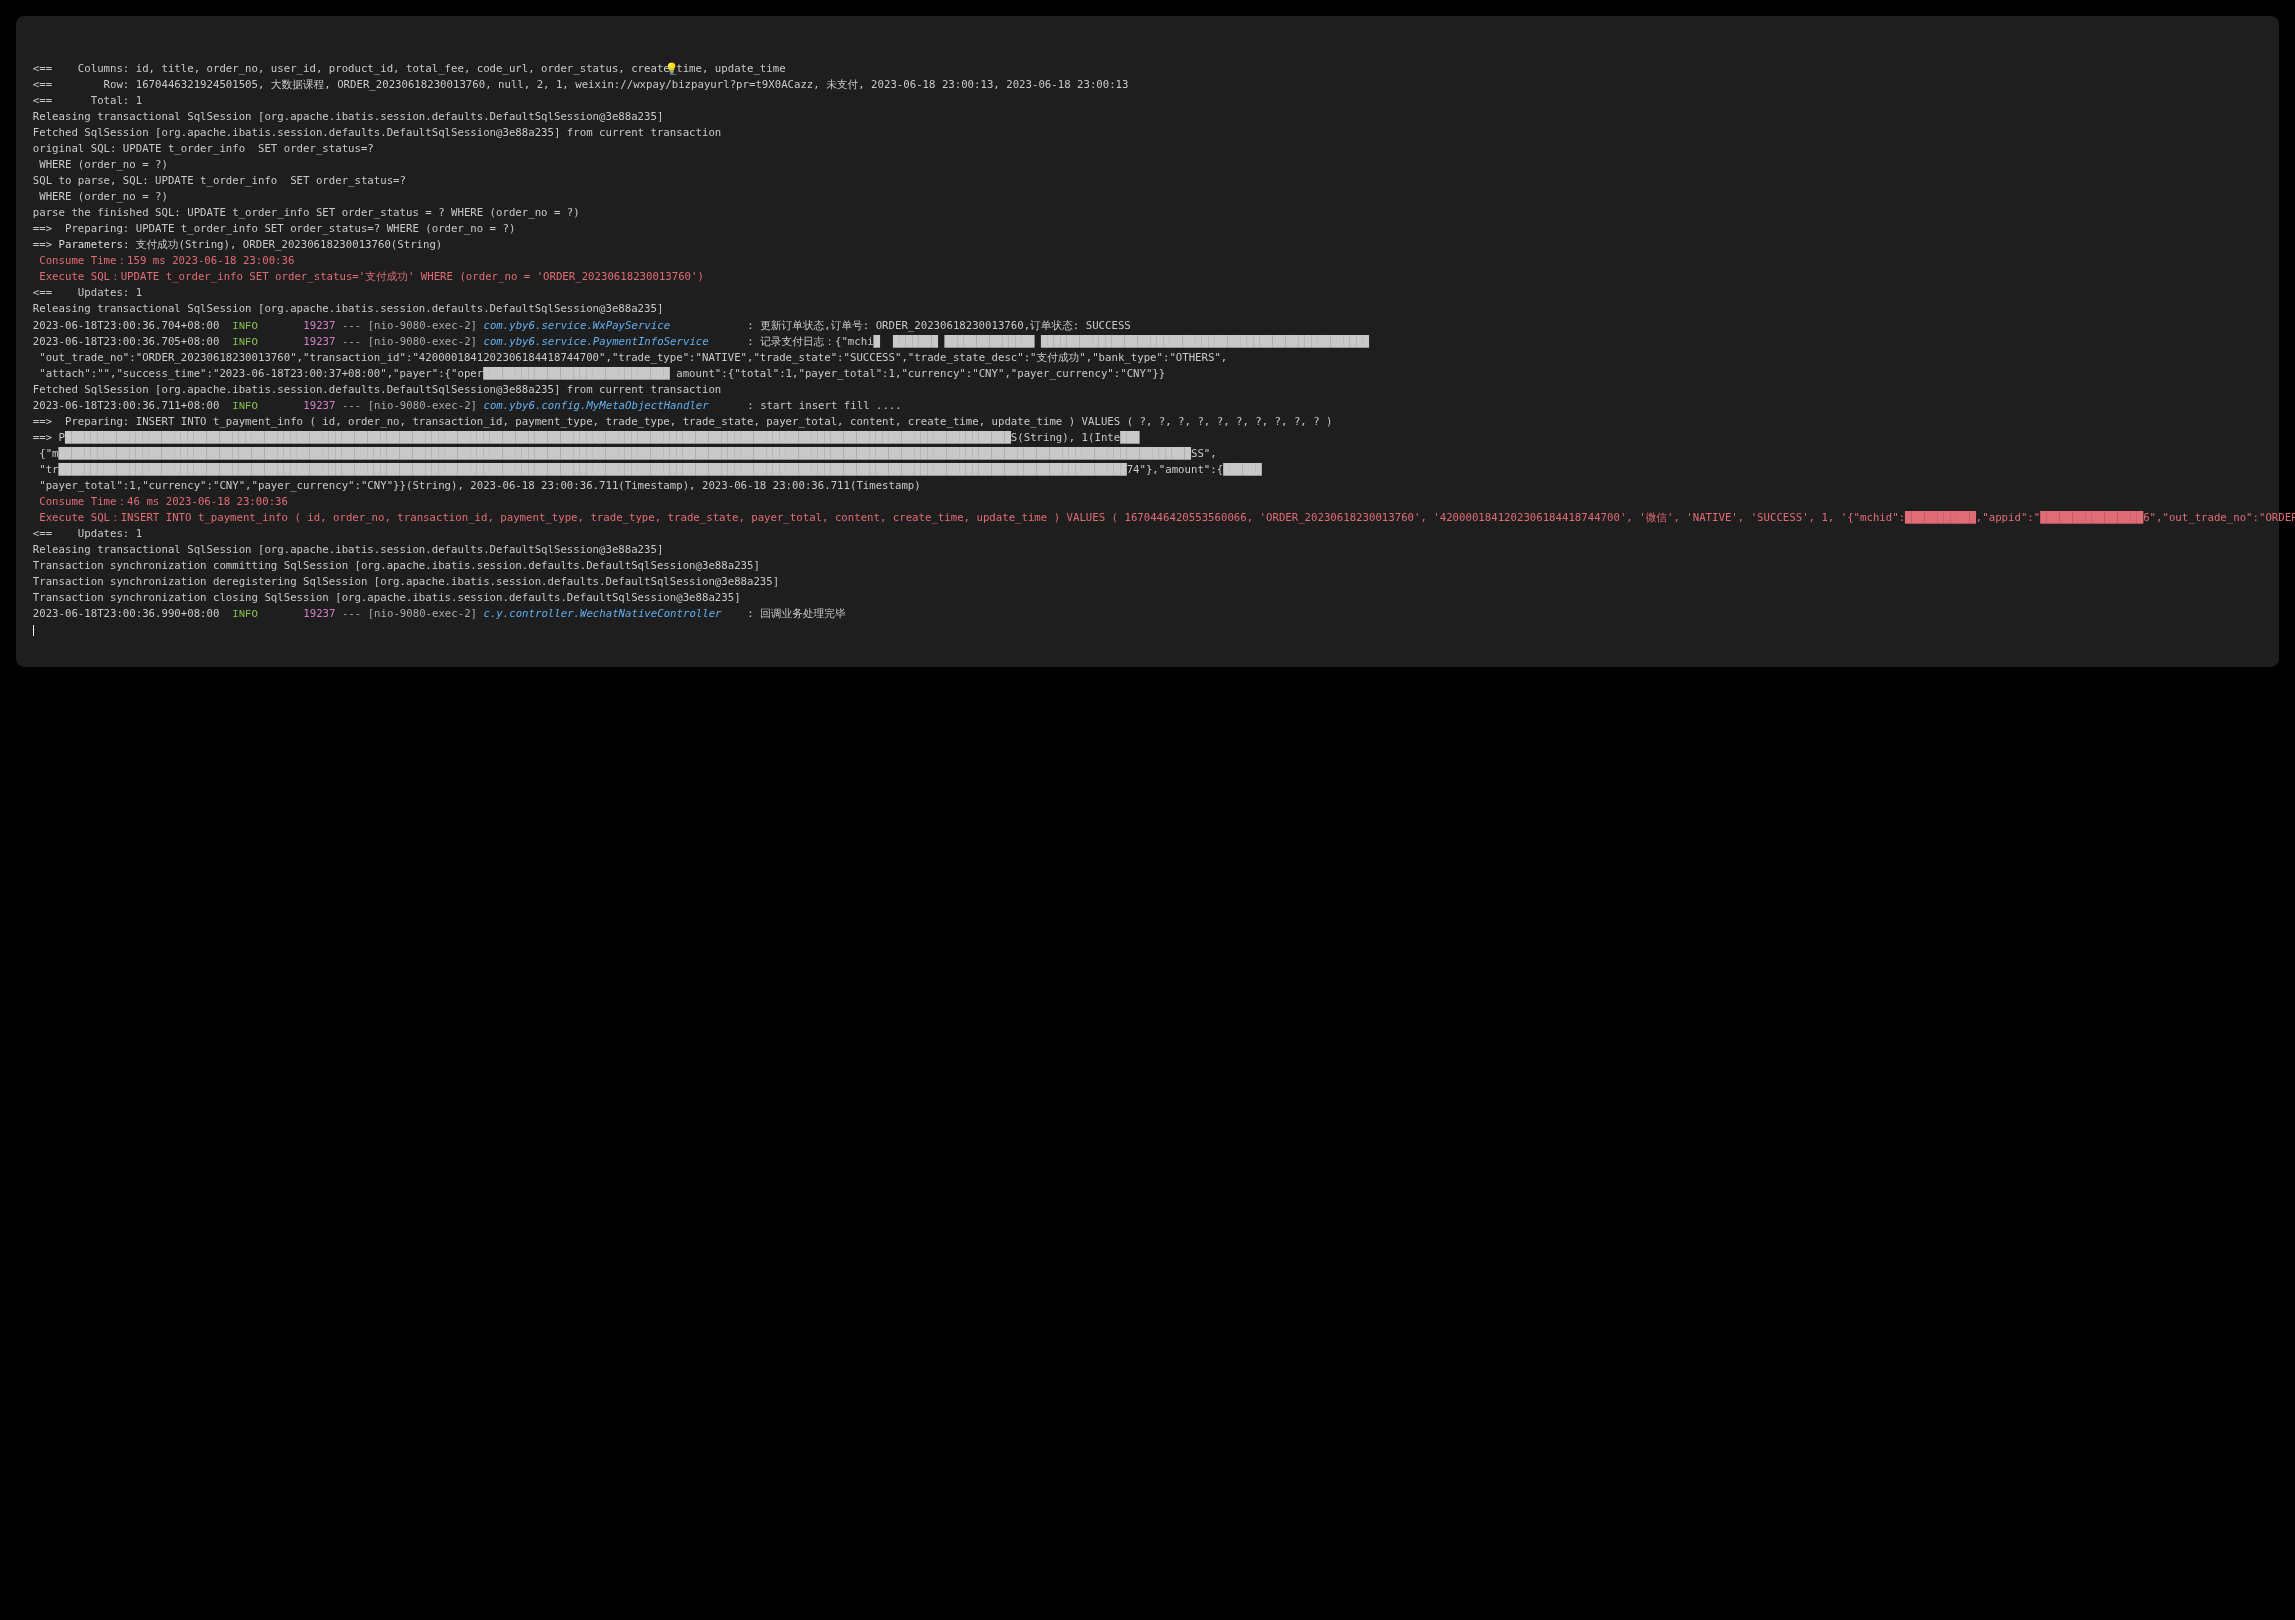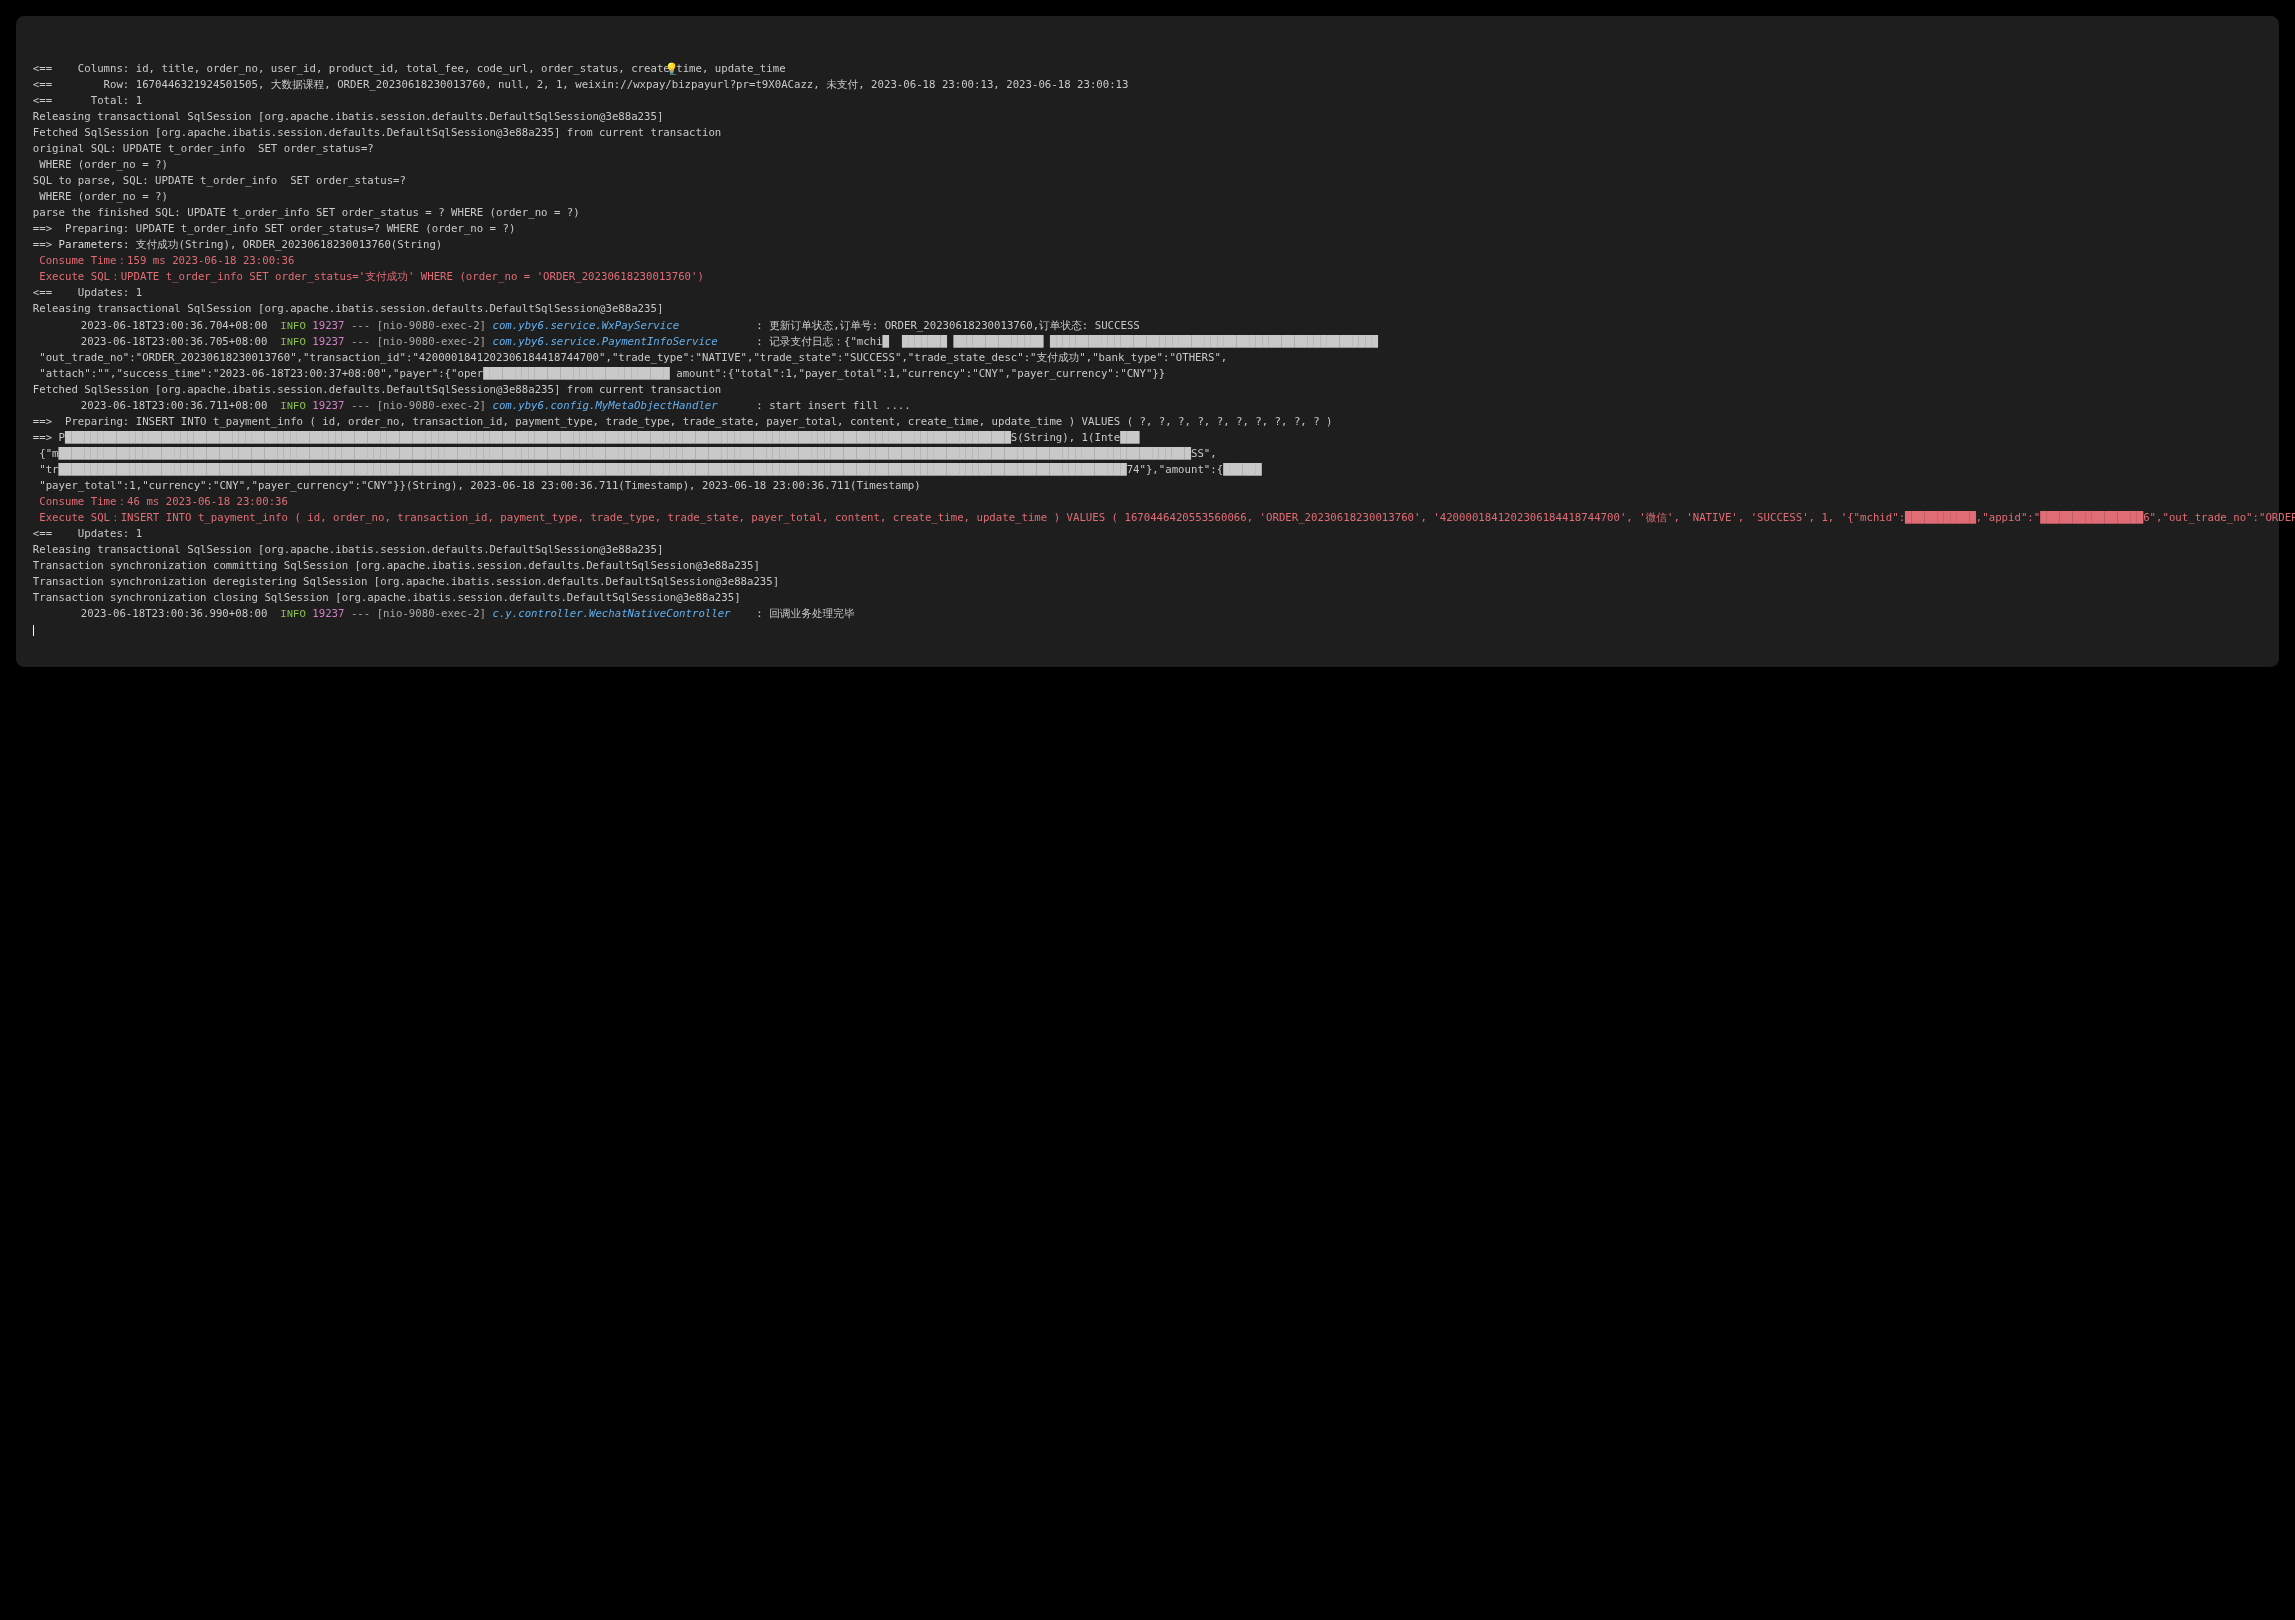--- a/index.html
+++ b/index.html
@@ -15,23 +15,23 @@
     }
     .console {
       background: #1e1e1e;
       border-radius: 8.2px;
       padding: 12.3px 16.4px;
       white-space: pre-wrap;
       word-break: break-word;
       position: relative;
     }
     .line { display: block; }
-    .timestamp { color: #c9c9c9; margin-left: 48px; }
+    .timestamp { color: #c9c9c9; }
     .info { color: #8bc34a; font-family: Liberation Mono, monospace; }
-    .pid { color: #d081c4; }
+    .pid { color: #d081c4; margin-left: 39px; }
     .thread { color: #aaa; }
     .class-blue { color: #61afef; font-style: italic; }
     .msg { color: #c9c9c9; }
     .red { color: #e06c75; }
     .bold-white { color: #ddd; font-weight: normal; }
     .bulb {
       position: absolute;
       top: 45px;
       left: 649px;
       font-size: 10.7px;

